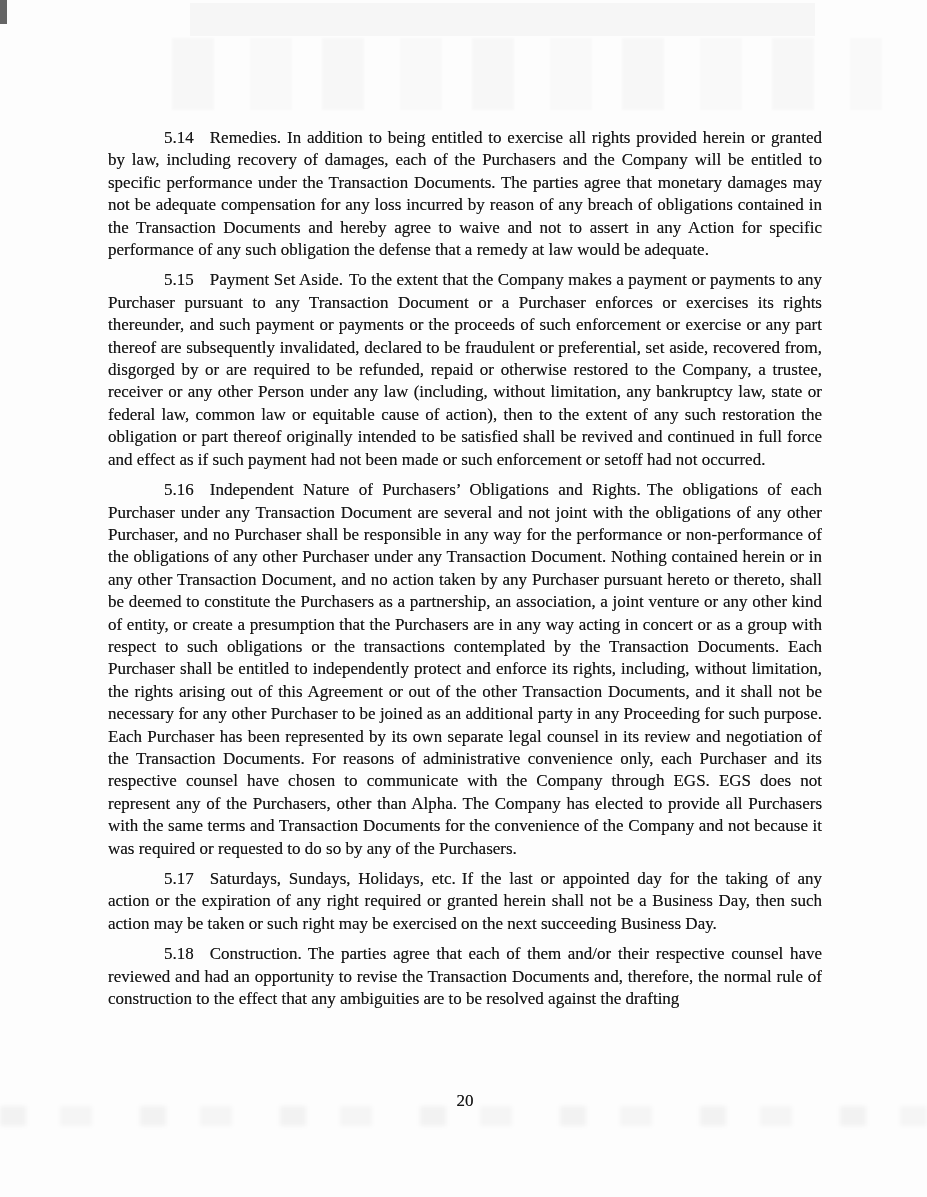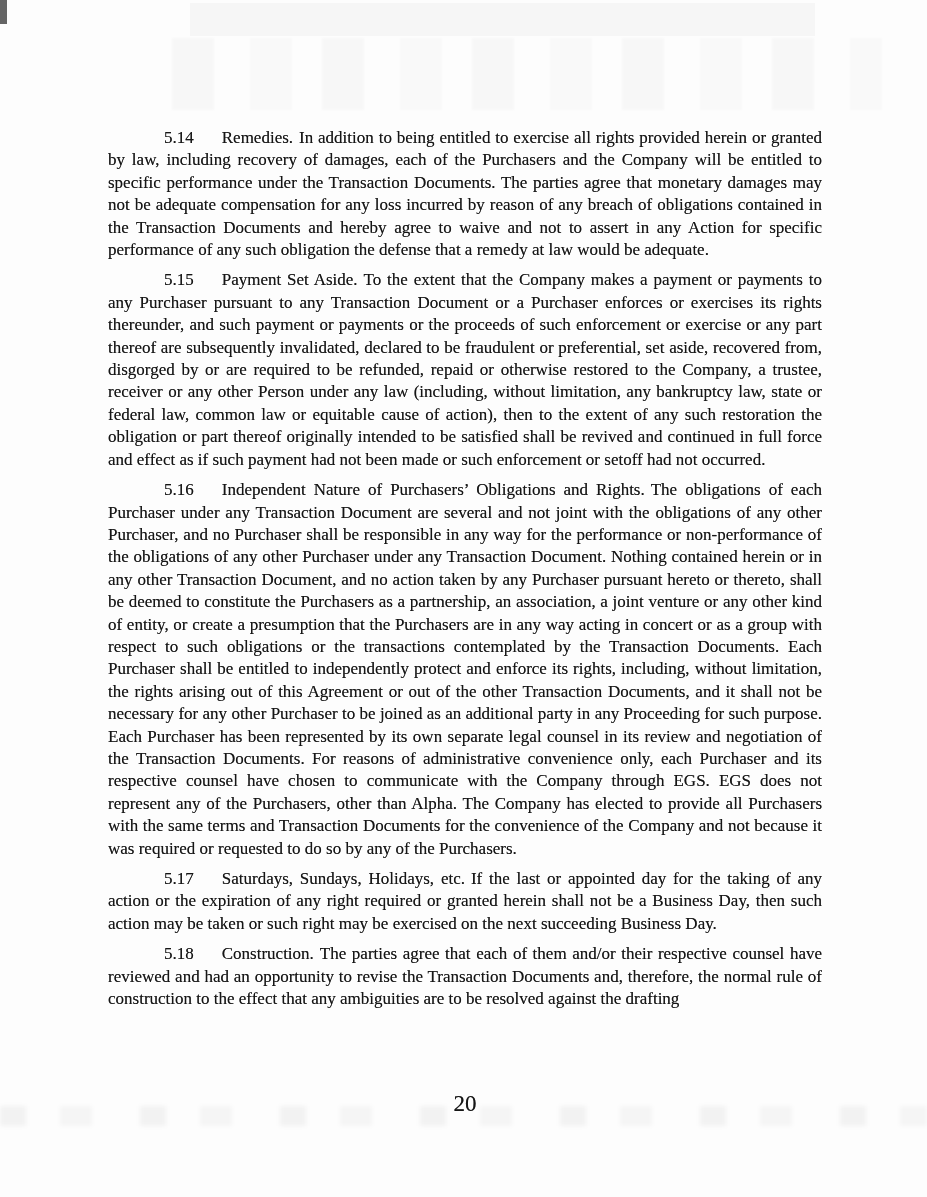--- a/index.html
+++ b/index.html
@@ -48,34 +48,34 @@
     color: #161616;
     font-size: 17px;
     line-height: 22.4px;
     text-align: justify;
     text-shadow: 0 0 0.4px rgba(0,0,0,0.55);
   }
   .para {
     margin: 0 0 8px 0;
     text-indent: 56px;
   }
-  .num { margin-right: 28px; }
+  .num { margin-right: 16px; }
   .head {
     text-decoration-thickness: 1.5px;
     text-underline-offset: 2px;
   }
   .punct { margin-right: 6px; }
   .pagenum {
     position: absolute;
     left: 108px;
     top: 1091px;
     width: 714px;
     text-align: center;
     color: #161616;
-    font-size: 23px;
+    font-size: 17px;
     text-shadow: 0 0 0.4px rgba(0,0,0,0.55);
   }
 </style>
 </head>
 <body>
 
 <div class="page">
 
   <div class="artifact corner"></div>
   <div class="artifact band"></div>

